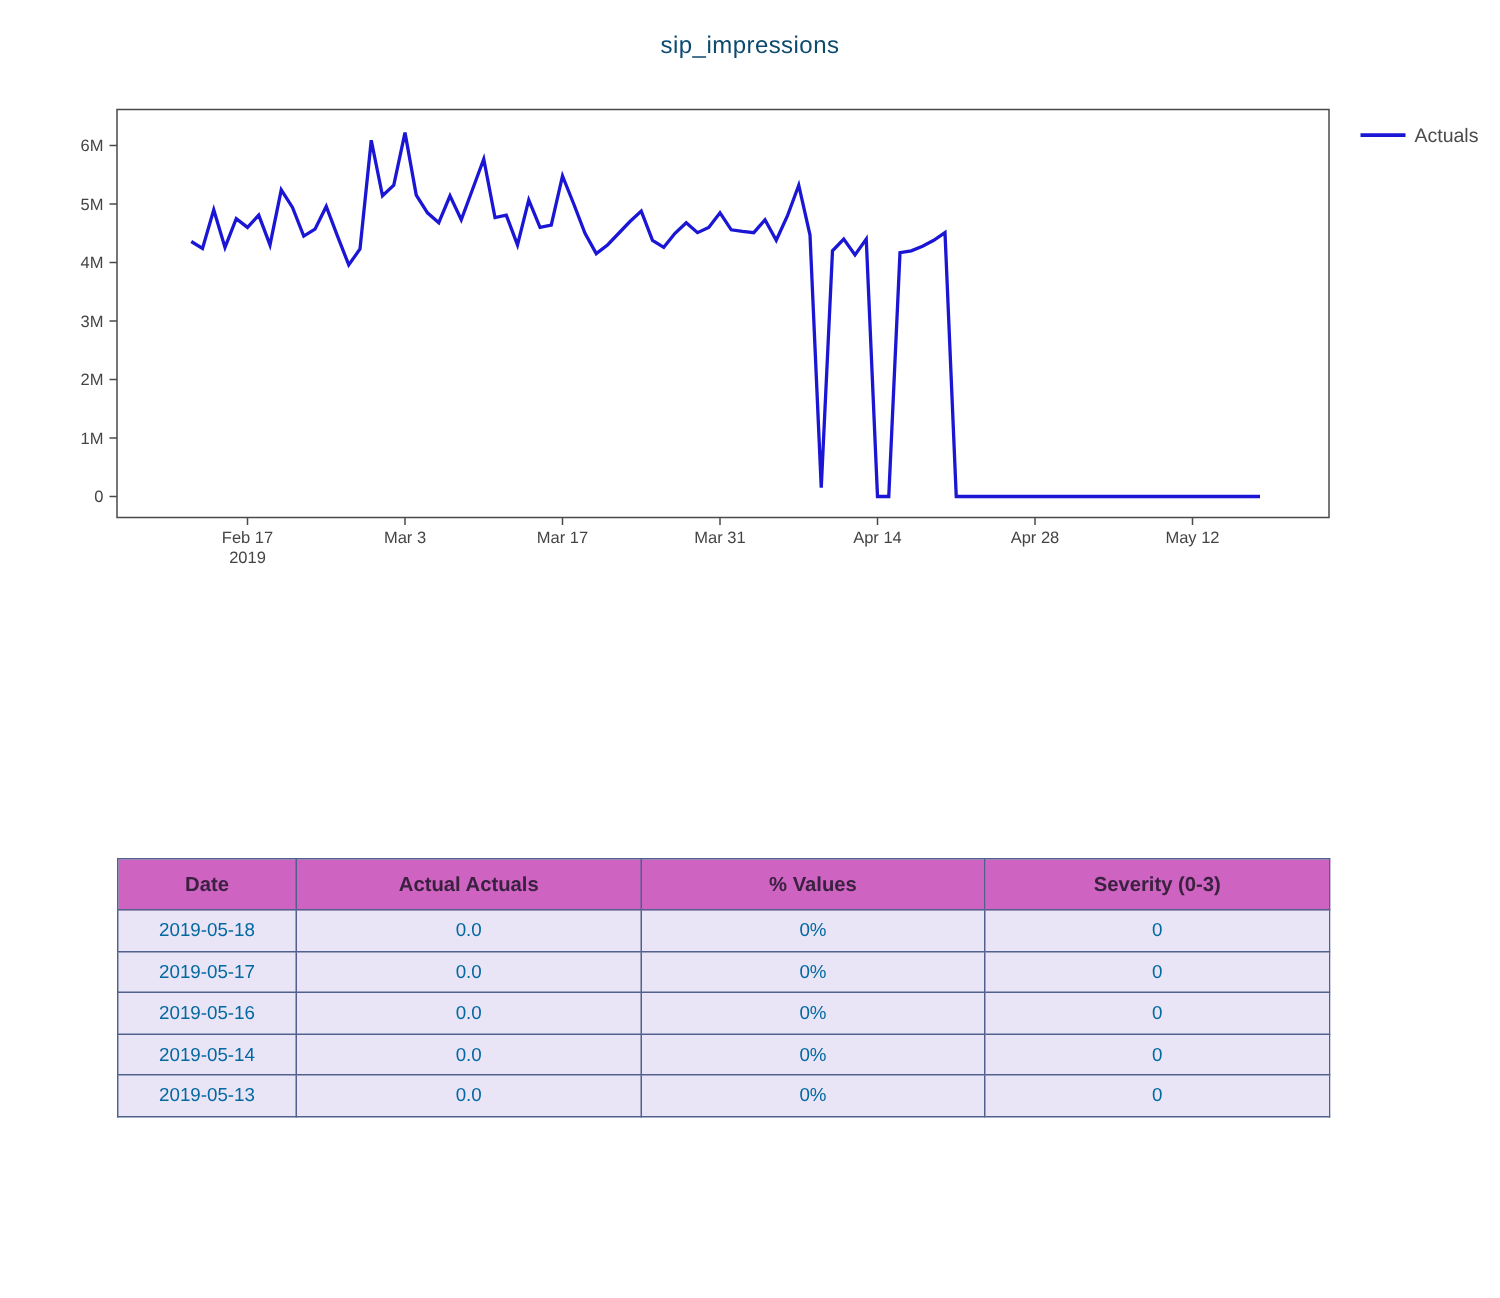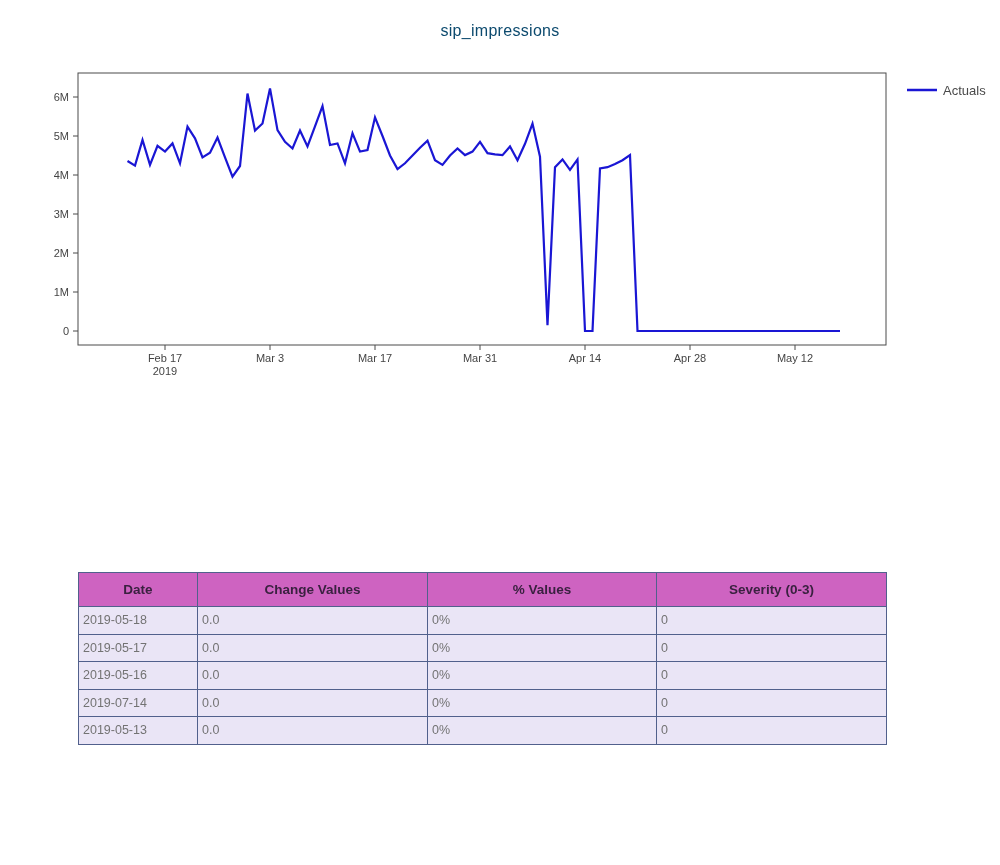--- a/index.html
+++ b/index.html
@@ -26,23 +26,23 @@
   table.report{
     border-collapse:collapse;table-layout:fixed;width:808px;
   }
   table.report th{
     background:var(--header-bg);color:var(--header-fg);
     border:1px solid var(--tbl-border);
     font-size:13.5px;font-weight:bold;text-align:center;
     height:34px;box-sizing:border-box;padding:0 4px;
   }
   table.report td{
-    background:var(--row-bg);color:#737373;
+    background:var(--row-bg);color:#0369a1;
     border:1px solid var(--tbl-border);
-    font-size:12.5px;
+    font-size:12.5px;text-align:center;
     height:27.5px;box-sizing:border-box;padding:0 4px;
   }
 </style>
 </head>
 <body>
 
 <div class="chart-title">sip_impressions</div>
 
 <svg id="chart-svg" width="1000" height="400" viewBox="0 0 1000 400">
     <rect x="78" y="73" width="808" height="272" fill="none" stroke="#4a4a4a" stroke-width="1"></rect>
@@ -86,21 +86,21 @@
   <table class="report">
     <colgroup>
       <col style="width:119px">
         <col style="width:230px">
         <col style="width:229px">
         <col style="width:230px">
     </colgroup>
     <thead>
       <tr id="tbl-head-row">
           <th>Date</th>
-          <th>Change Values</th>
+          <th>Actual Actuals</th>
           <th>% Values</th>
           <th>Severity (0-3)</th>
         </tr>
     </thead>
     <tbody id="tbl-body">
         <tr>
           <td>2019-05-18</td>
           <td>0.0</td>
           <td>0%</td>
           <td>0</td>
@@ -111,21 +111,21 @@
           <td>0%</td>
           <td>0</td>
         </tr>
         <tr>
           <td>2019-05-16</td>
           <td>0.0</td>
           <td>0%</td>
           <td>0</td>
         </tr>
         <tr>
-          <td>2019-07-14</td>
+          <td>2019-05-14</td>
           <td>0.0</td>
           <td>0%</td>
           <td>0</td>
         </tr>
         <tr>
           <td>2019-05-13</td>
           <td>0.0</td>
           <td>0%</td>
           <td>0</td>
         </tr>

